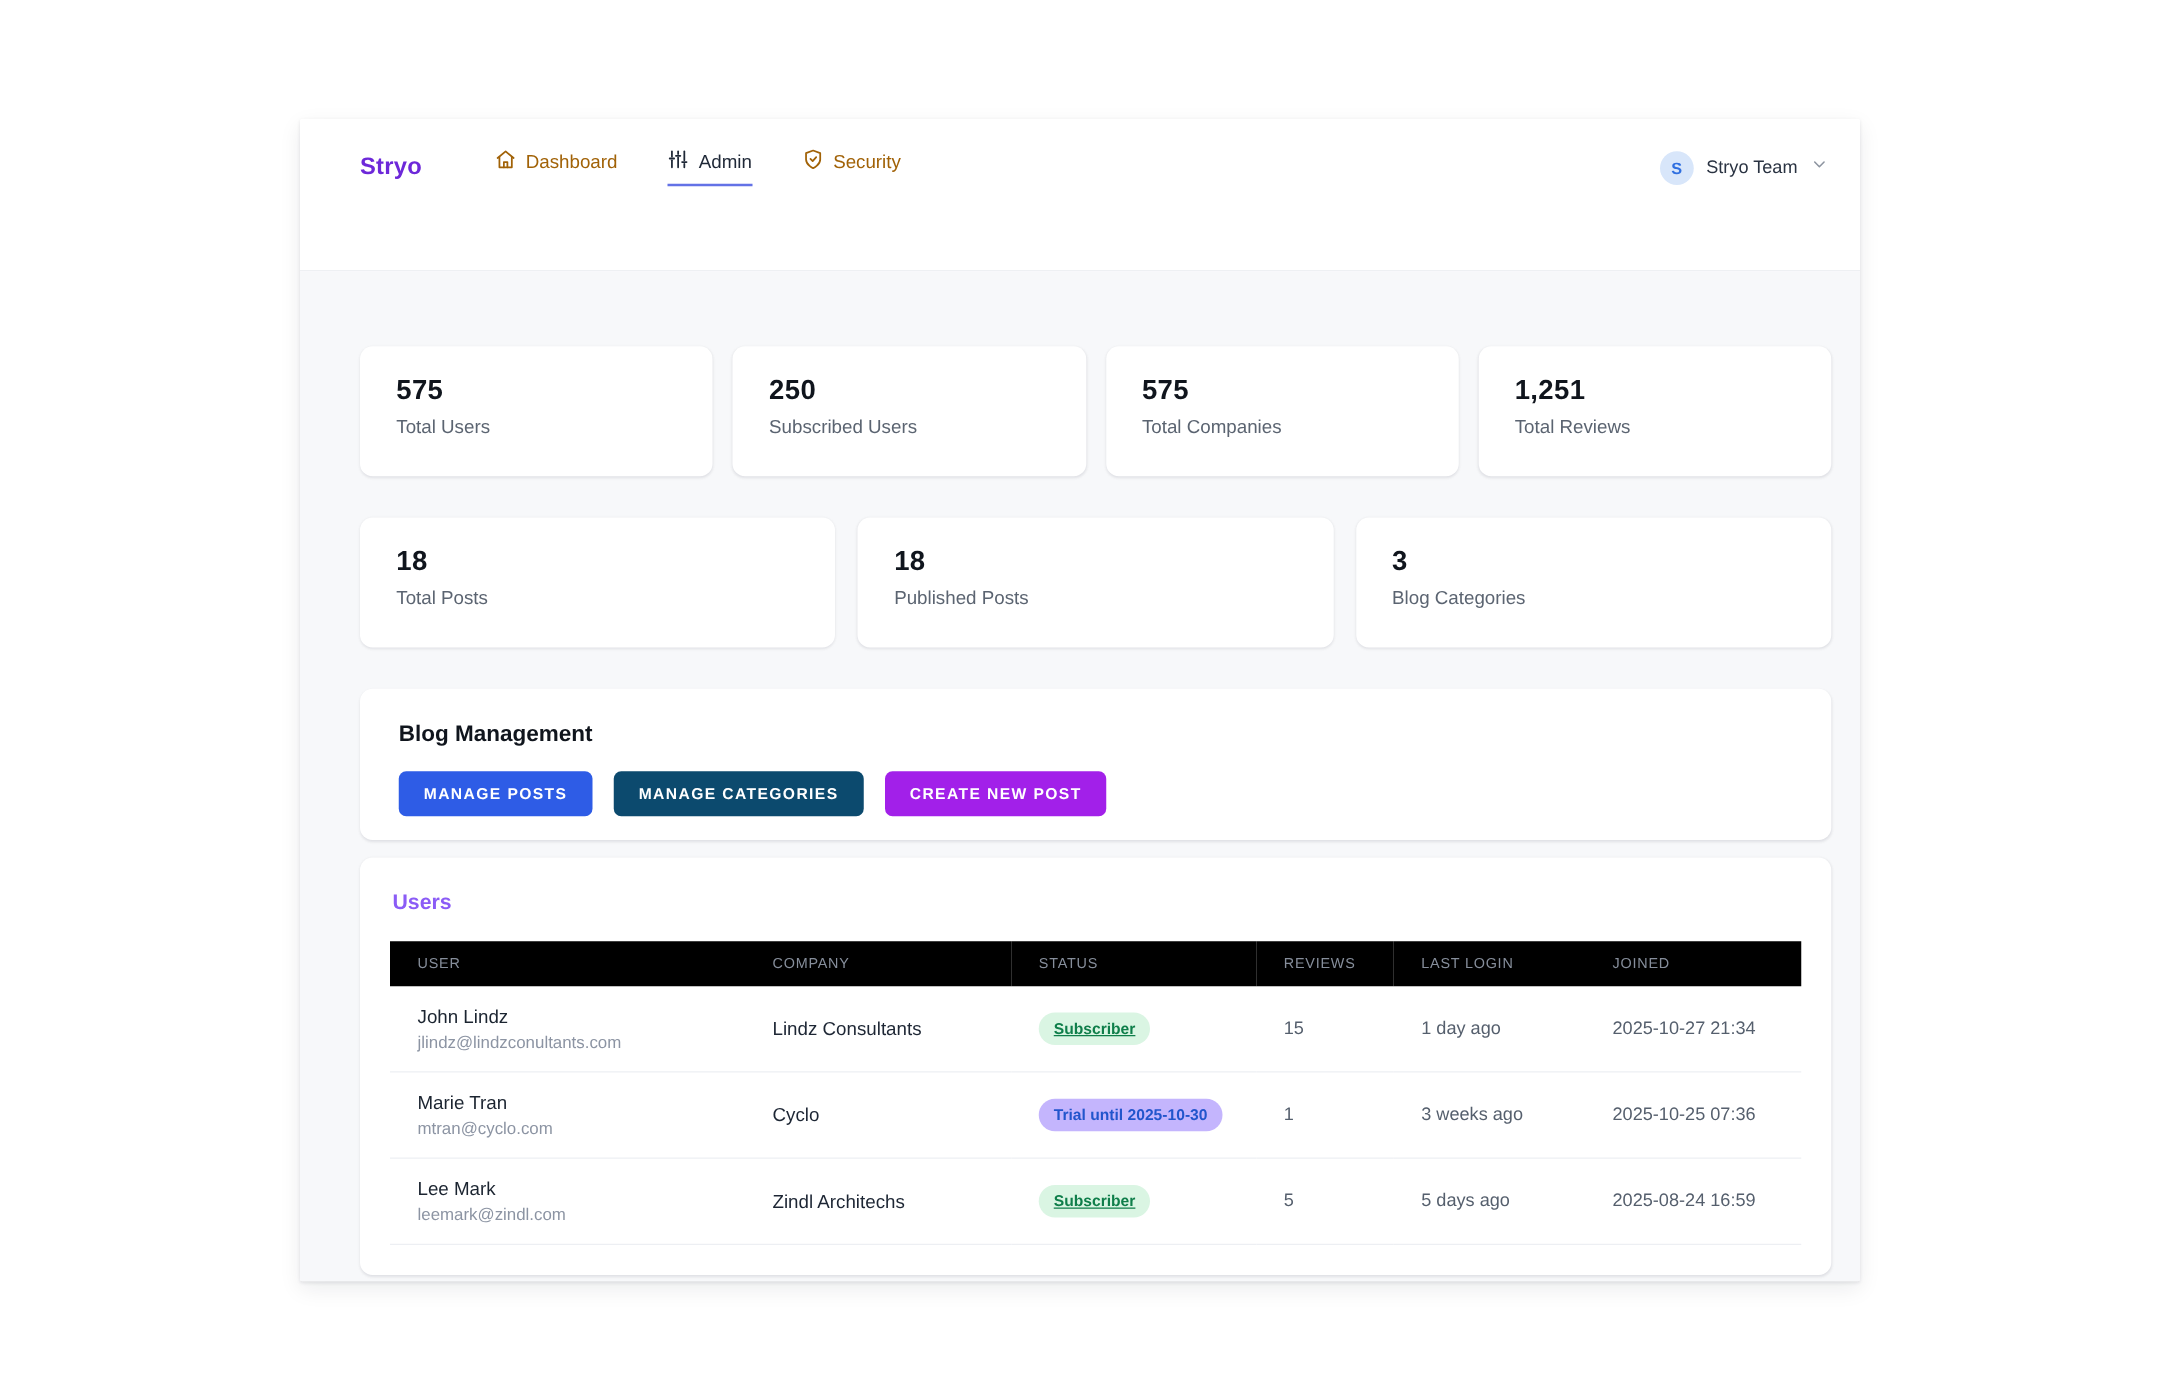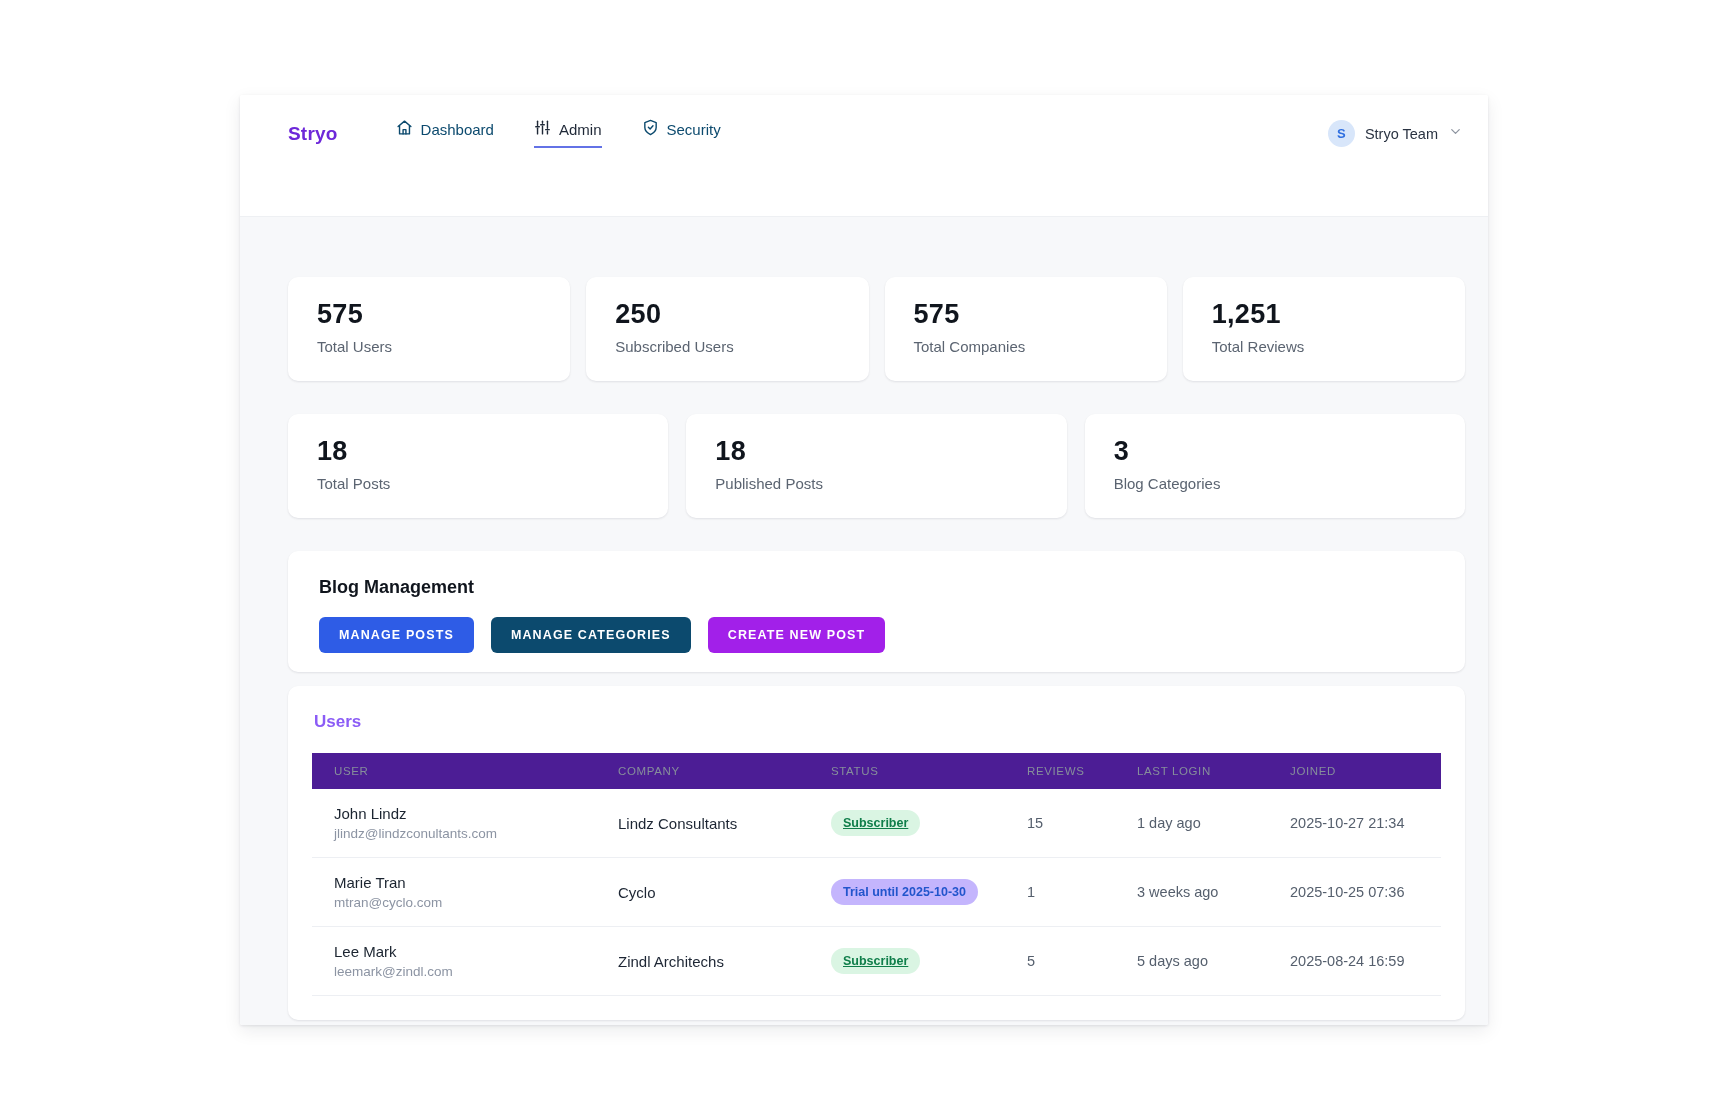--- a/index.html
+++ b/index.html
@@ -10,21 +10,21 @@
     background:#ffffff; overflow:hidden; border-radius:2px;
     box-shadow:0 1px 3px rgba(15,23,42,.10), 0 6px 18px rgba(15,23,42,.08);
   }
   
   .header { background:#fff; height:122px; padding:24px 25px 0 48px;
     border-bottom:1px solid #eef0f3; }
   .topbar { display:flex; align-items:center; }
   .brand { font-size:19px; font-weight:bold; color:#6d28d9; letter-spacing:.2px;
     margin-right:58px; }
   .nav { display:flex; align-items:flex-start; gap:40px; }
-  .nav-item { display:flex; align-items:center; gap:8px; color:#0c4a6e;
+  .nav-item { display:flex; align-items:center; gap:8px; color:#a16207;
     font-size:15px; padding-bottom:7px; border-bottom:2px solid transparent;
     cursor:pointer; }
   .nav-item svg { width:17px; height:17px; stroke:currentColor; fill:none;
     stroke-width:2; stroke-linecap:round; stroke-linejoin:round; }
   .nav-item.active { color:#1f2837; border-bottom-color:#6372e6; }
   .account { margin-left:auto; display:flex; align-items:center; gap:10px; cursor:pointer; }
   .avatar { width:27px; height:27px; border-radius:50%; background:#d8e6fa;
     color:#2f6fe0; font-size:13px; font-weight:bold; display:flex;
     align-items:center; justify-content:center; }
   .account-name { font-size:14.5px; color:#2a3342; }
@@ -33,37 +33,37 @@
   .page-title { font-size:21px; font-weight:bold; color:#16202e; margin-top:24px;
     letter-spacing:.2px; }
   
   .content { background:#f7f8fa; height:808px; padding:60px 23px 0 48px; }
   .stat-row { display:flex; margin-bottom:33px; }
   .stat-row.r1 { gap:16px; }
   .stat-row.r2 { gap:18px; }
   .card { background:#fff; border-radius:10px;
     box-shadow:0 1px 2px rgba(16,24,40,.05), 0 1px 3px rgba(16,24,40,.05); }
   .stat-card { flex:1; height:104px; padding:22px 29px 0; }
-  .stat-value { font-size:27px; font-weight:bold; color:#10151d; letter-spacing:.3px; }
+  .stat-value { font-size:22px; font-weight:bold; color:#10151d; letter-spacing:.3px; }
   .stat-label { font-size:15px; color:#5b6471; margin-top:8px; }
   
   .blog-card { height:121px; padding:26px 31px 0; margin-bottom:14px; }
   .section-title { font-size:18px; font-weight:bold; color:#10151d; }
   .blog-buttons { display:flex; gap:17px; margin-top:19px; }
   .btn { border:none; border-radius:6px; color:#fff; font-size:12.5px;
     font-weight:bold; letter-spacing:.09em; padding:0 20px; height:36px;
     font-family:"Liberation Sans", sans-serif; cursor:pointer; }
   .btn-blue   { background:#2e5ce6; }
   .btn-green  { background:#0c4a6e; }
   .btn-purple { background:#a220e9; }
   
   .users-card { padding:26px 24px 24px; min-height:330px; }
   .users-title { font-size:17px; font-weight:bold; color:#8b5cf6; margin-left:2px; }
   table { width:100%; border-collapse:collapse; table-layout:fixed; margin-top:21px; }
-  thead th { background:#4c1d95; color:#868e9b; font-size:11.5px;
+  thead th { background:#000000; color:#868e9b; font-size:11.5px;
     letter-spacing:.055em; text-align:left; font-weight:normal;
     padding:12px 8px 12px 22px; }
   tbody td { padding:16px 8px 16px 22px; border-bottom:1px solid #edeff3;
     vertical-align:middle; }
   .u-name { font-size:15px; color:#1b2430; }
   .u-email { font-size:13.5px; color:#8c94a3; margin-top:4px; }
   .u-company { font-size:15px; color:#1d2634; }
   .u-muted { font-size:14.5px; color:#555f6d; }
   .badge { display:inline-block; font-size:12.5px; font-weight:bold;
     padding:6px 12px; border-radius:999px; white-space:nowrap; }

